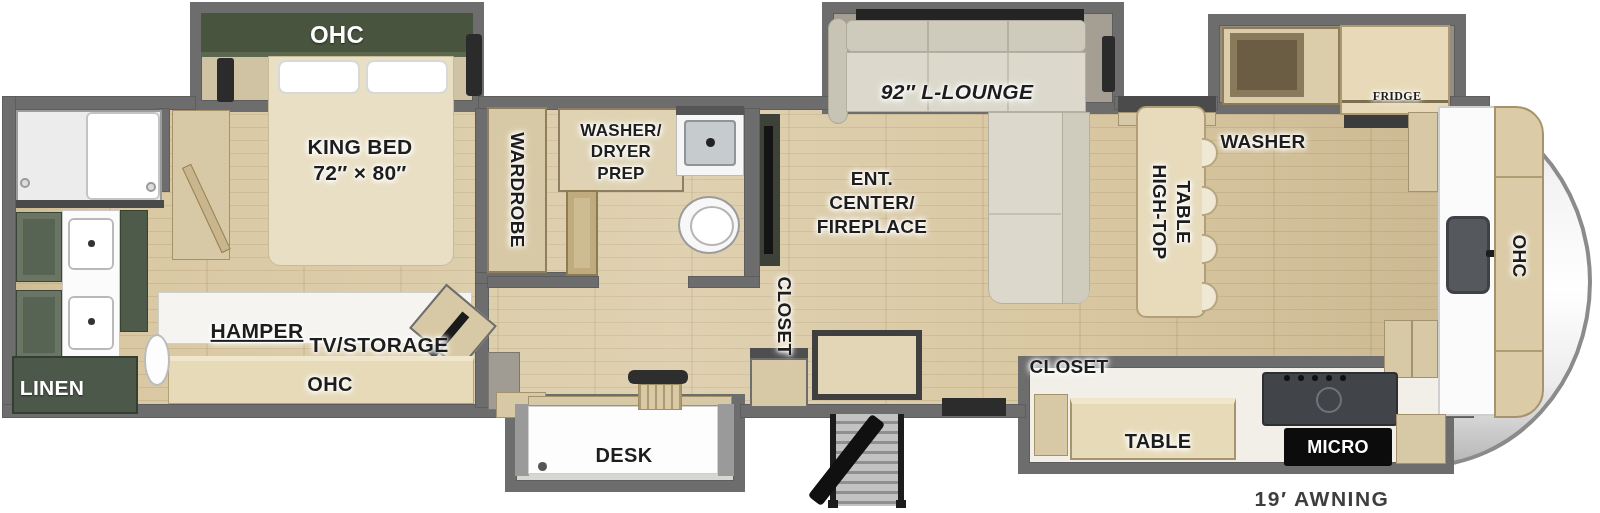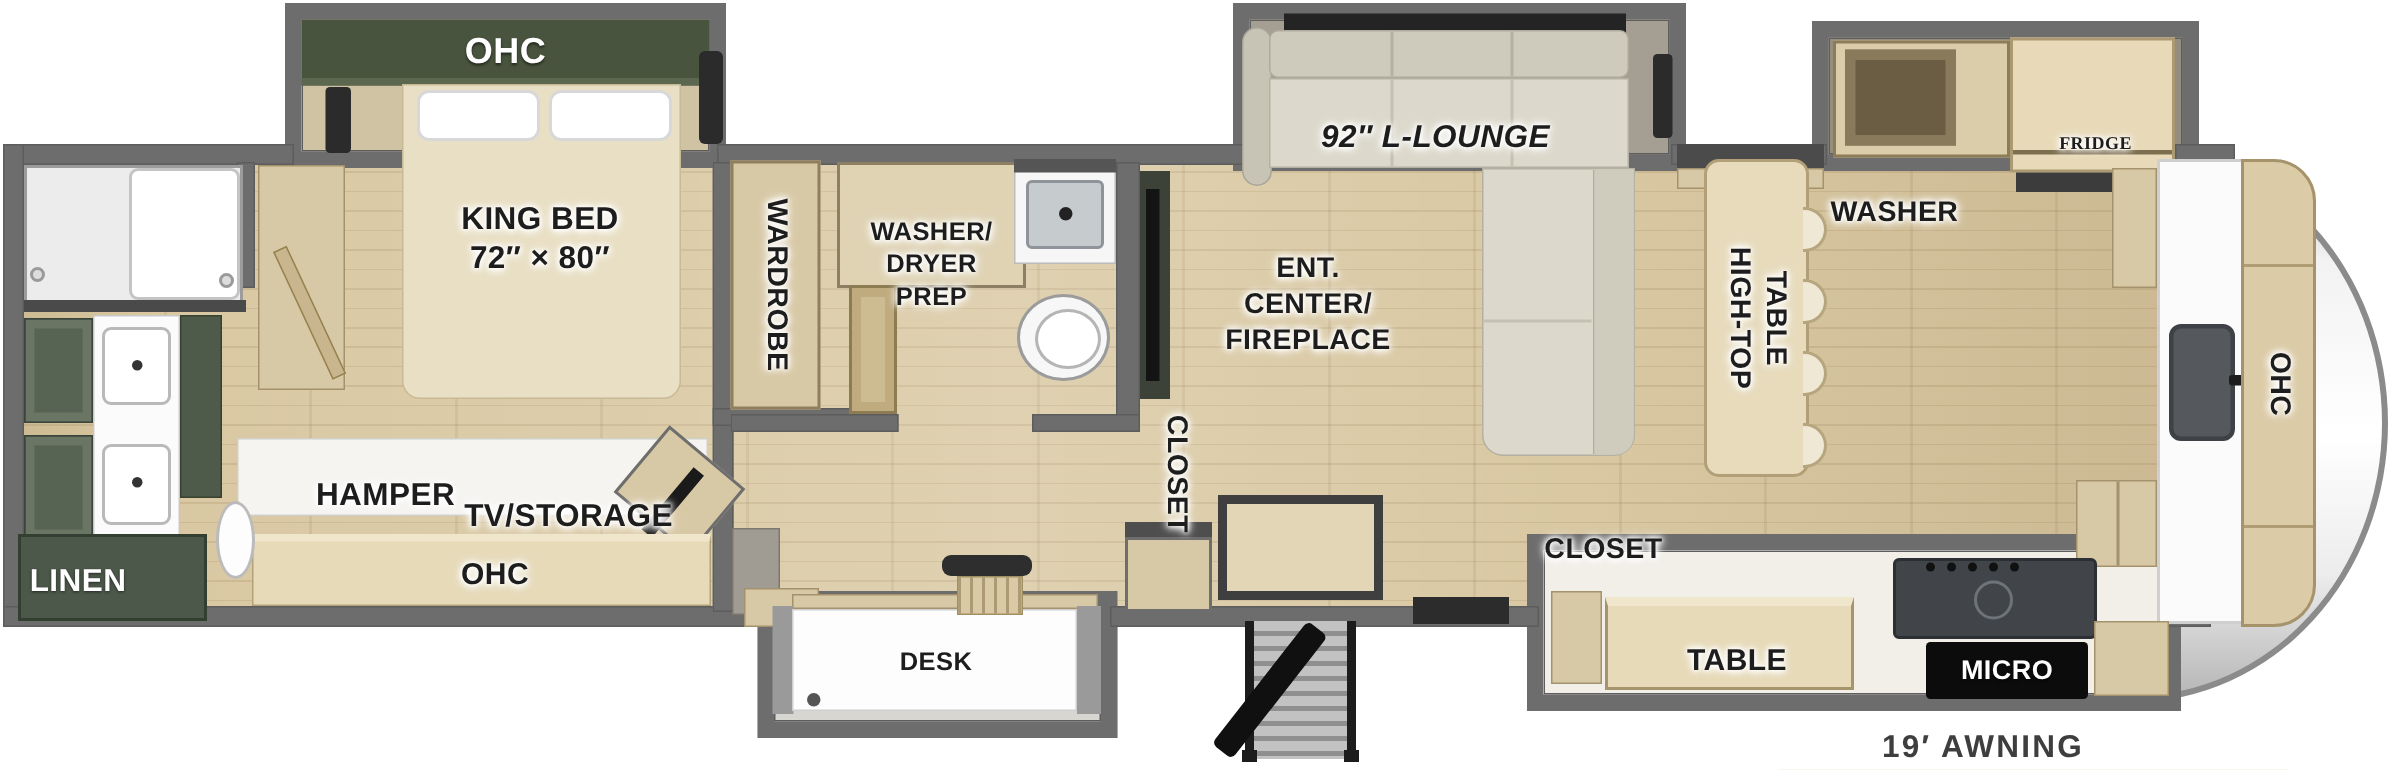--- a/index.html
+++ b/index.html
@@ -176,28 +176,28 @@
               background:repeating-linear-gradient(180deg,#c2c2c2 0 7px,#8f8f8f 7px 10px);
               border-left:6px solid #1c1c1c;border-right:6px solid #1c1c1c;"></div>
   <div class="furn z6" style="left:838px;top:408px;width:17px;height:104px;background:#101010;border-radius:4px;transform:rotate(38deg);"></div>
   <div class="furn z6" style="left:828px;top:500px;width:10px;height:8px;background:#1c1c1c;"></div>
   <div class="furn z6" style="left:896px;top:500px;width:10px;height:8px;background:#1c1c1c;"></div>
 
   <div class="lbl white" style="left:337px;top:35px;font-size:24px;">OHC</div>
   <div class="lbl" style="left:360px;top:160px;font-size:21px;">KING BED
 72″ × 80″</div>
   <div class="lbl vert" style="left:517px;top:190px;font-size:19px;">WARDROBE</div>
-  <div class="lbl" style="left:621px;top:152px;font-size:17px;margin-top:24px;">WASHER/
+  <div class="lbl" style="left:621px;top:152px;font-size:17px;">WASHER/
 DRYER
 PREP</div>
-  <div class="lbl" style="left:257px;top:331px;font-size:21px;">HAMPER</div>
+  <div class="lbl" style="left:257px;top:331px;font-size:21px;text-decoration:underline;">HAMPER</div>
   <div class="lbl" style="left:379px;top:345px;font-size:21px;">TV/STORAGE</div>
   <div class="lbl" style="left:330px;top:384px;font-size:20px;">OHC</div>
   <div class="lbl white" style="left:52px;top:388px;font-size:21px;">LINEN</div>
-  <div class="lbl" style="left:624px;top:441px;font-size:17px;">DESK</div>
+  <div class="lbl" style="left:624px;top:455px;font-size:20px;">DESK</div>
   <div class="lbl" style="left:872px;top:203px;font-size:19px;">ENT.
 CENTER/
 FIREPLACE</div>
   <div class="lbl vert" style="left:784px;top:316px;font-size:19px;">CLOSET</div>
   <div class="lbl" style="left:957px;top:92px;font-size:21px;font-style:italic;">92″ L-LOUNGE</div>
   <div class="lbl vert" style="left:1171px;top:212px;font-size:19px;">HIGH-TOP
 TABLE</div>
   <div class="lbl" style="left:1263px;top:142px;font-size:19px;">WASHER</div>
   <div class="lbl" style="left:1397px;top:96px;font-size:12px;font-family:Liberation Serif, serif;">FRIDGE</div>
   <div class="lbl" style="left:1069px;top:367px;font-size:19px;">CLOSET</div>

